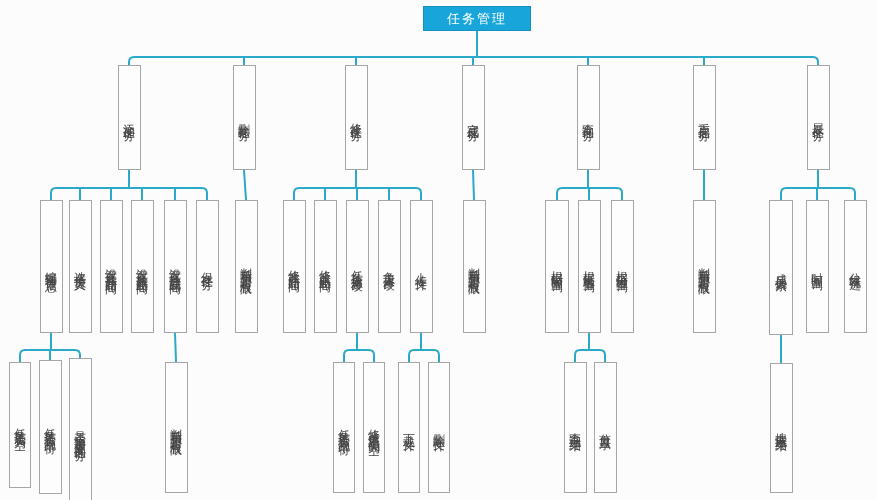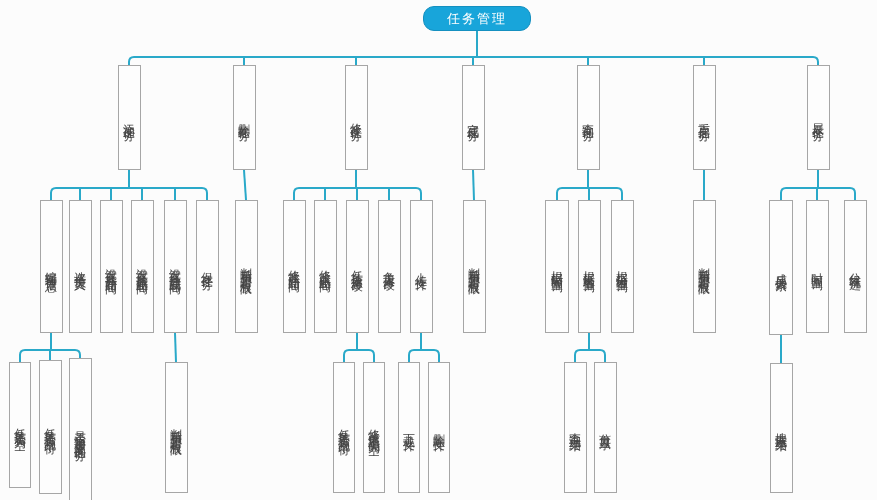--- a/index.html
+++ b/index.html
@@ -68,21 +68,21 @@
       <path d="M 557 200 V 193 Q 557 188 562 188 H 617 Q 622 188 622 193 V 200"></path>
       <path d="M 589 188 V 200"></path>
       <path d="M 589 333 V 350"></path>
       <path d="M 575 362 V 355 Q 575 350 580 350 H 600 Q 605 350 605 355 V 362"></path>
       <path d="M 704 170 L 704 200"></path>
       <path d="M 818 170 V 188"></path>
       <path d="M 781 200 V 193 Q 781 188 786 188 H 850 Q 855 188 855 193 V 200"></path>
       <path d="M 817 188 V 200"></path>
       <path d="M 781 335 L 781 363"></path>
     </svg>
-<div class="node root-node" style="left: 423px; top: 6px; width: 108px; height: 25px; border-radius: 11px;">任务管理</div>
+<div class="node root-node" style="left: 423px; top: 6px; width: 108px; height: 25px;">任务管理</div>
     <div class="node" style="left: 117.5px; top: 65px; width: 23px; height: 105px;">添加任务</div>
     <div class="node" style="left: 39.5px; top: 200px; width: 23px; height: 133px;">编辑任务信息</div>
     <div class="node" style="left: 9px; top: 362px; width: 22px; height: 126px;">任务是否为空</div>
     <div class="node" style="left: 38.5px; top: 360px; width: 23px; height: 134px;">任务是否为乱字符</div>
     <div class="node" style="left: 68.5px; top: 358px; width: 23px; height: 147px;">是否添加了重复的任务</div>
     <div class="node" style="left: 68.5px; top: 200px; width: 23px; height: 133px;">选择负责人</div>
     <div class="node" style="left: 99.5px; top: 200px; width: 23px; height: 133px;">设置任务开始时间</div>
     <div class="node" style="left: 130.5px; top: 200px; width: 23px; height: 133px;">设置任务截止时间</div>
     <div class="node" style="left: 163.5px; top: 200px; width: 23px; height: 133px;">设置任务完成时间</div>
     <div class="node" style="left: 164.5px; top: 362px; width: 23px; height: 131px;">判断用户是否有权限</div>

